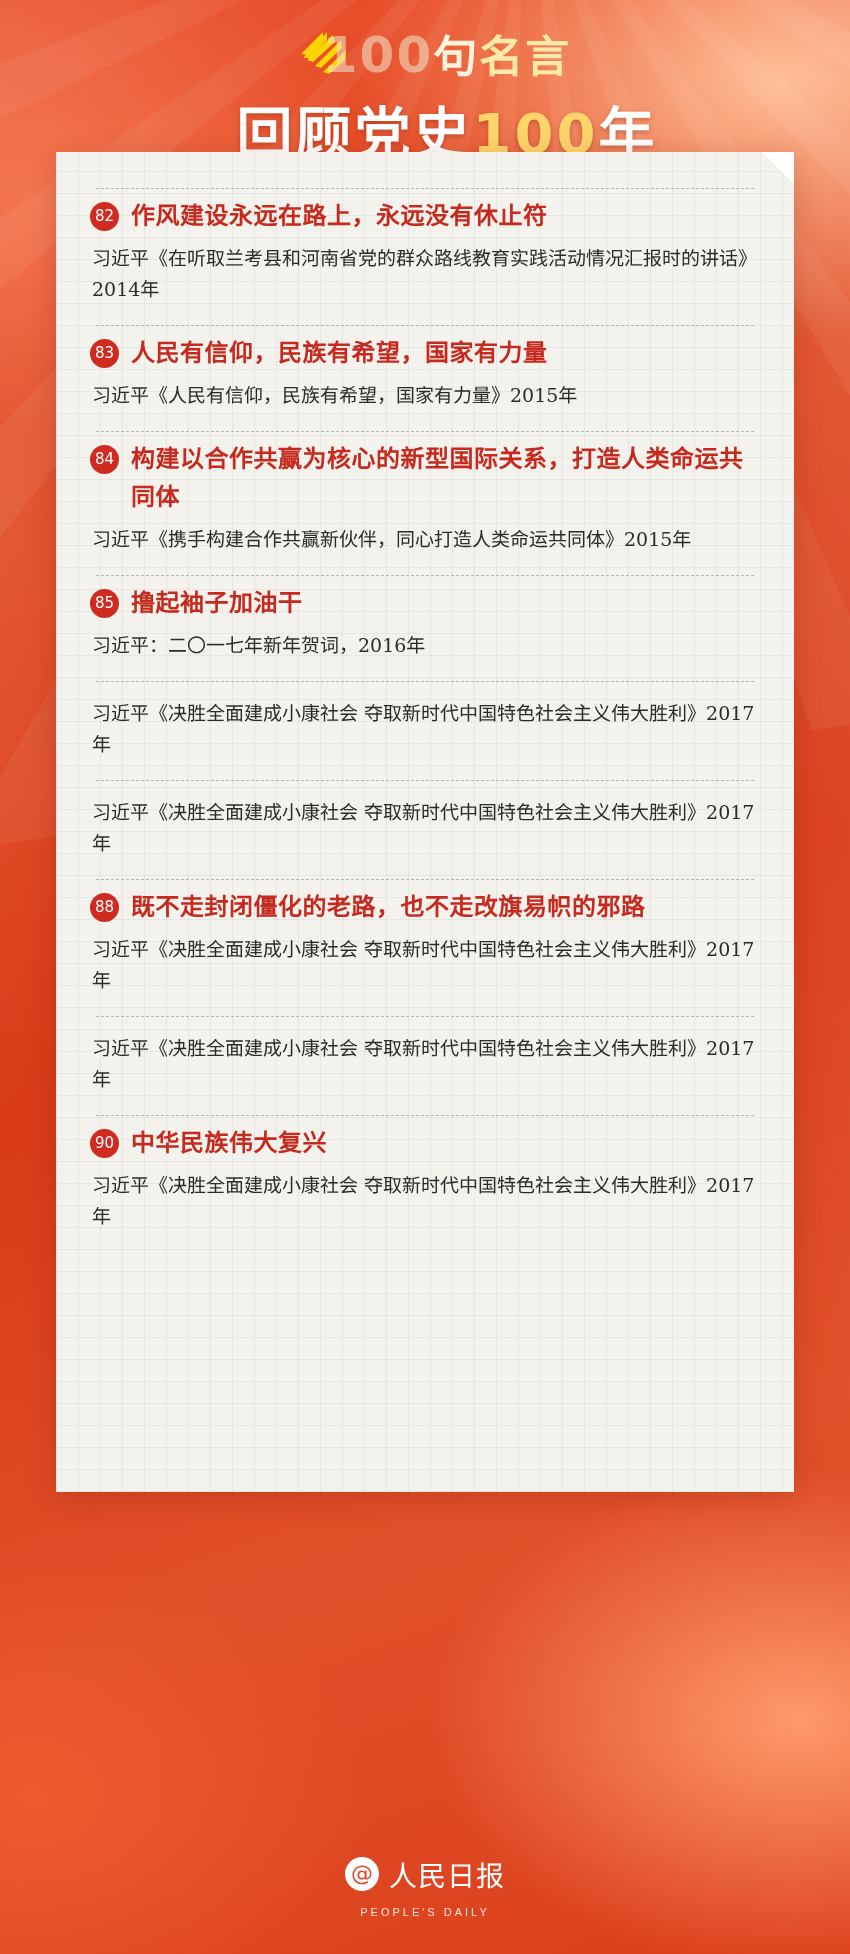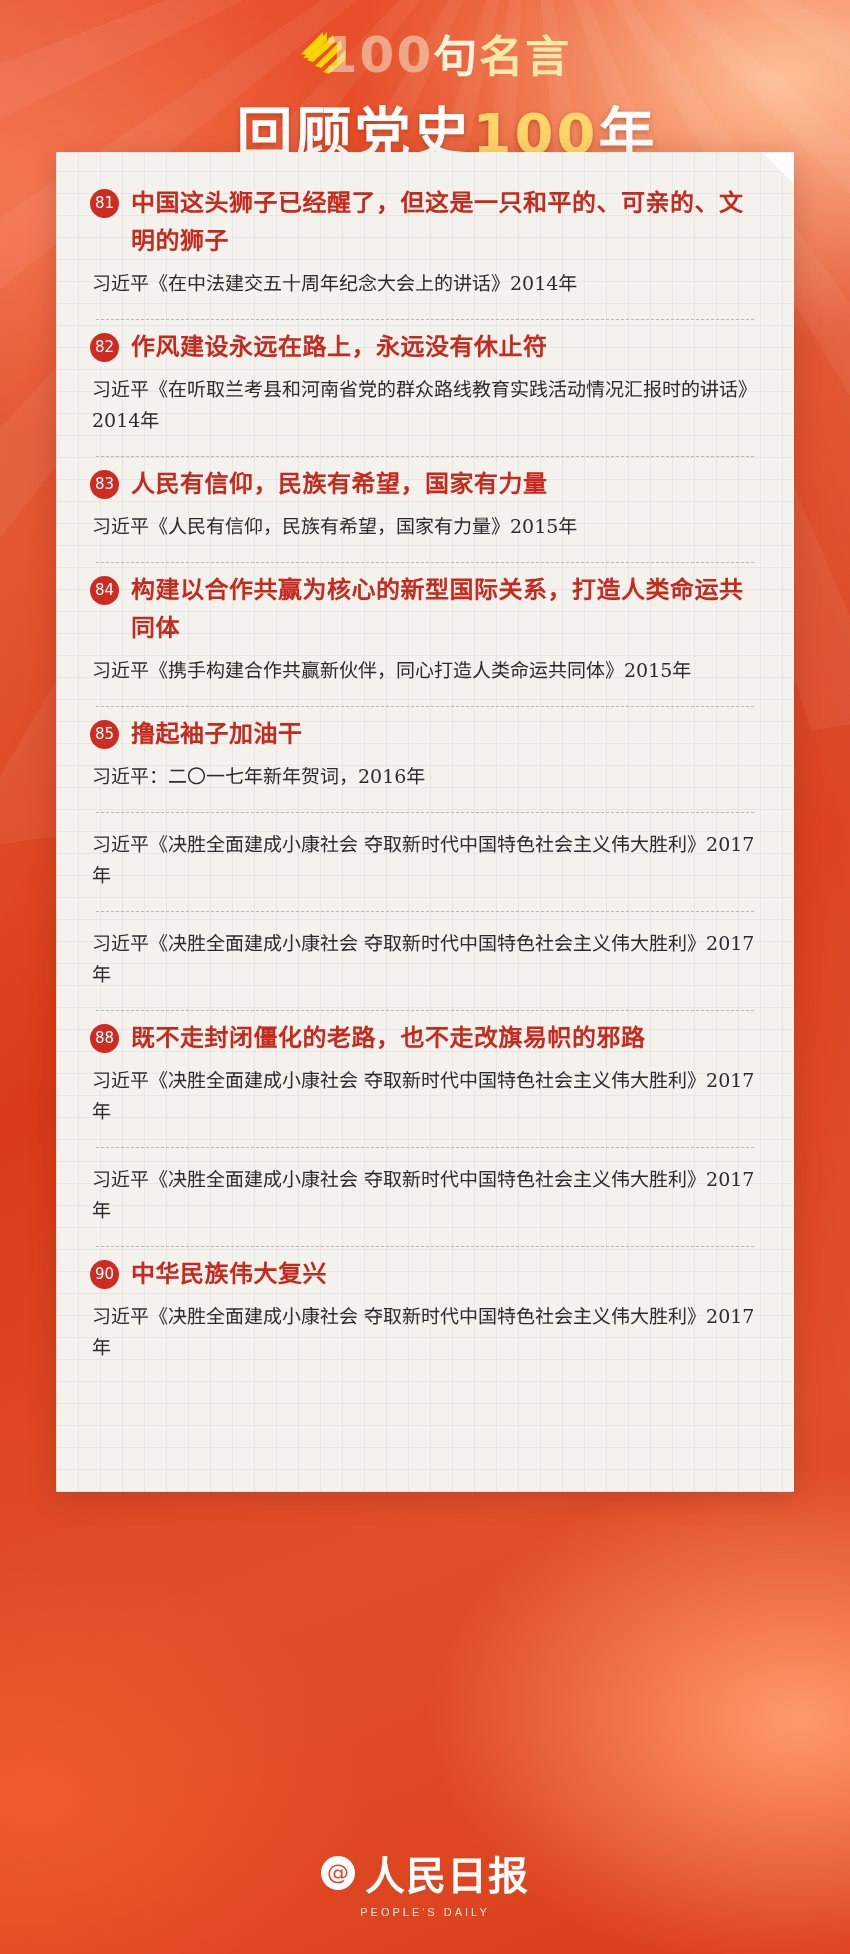--- a/index.html
+++ b/index.html
@@ -170,27 +170,27 @@
     width: 34px; height: 34px;
     border-radius: 50%;
     background: #ffffff;
     color: #e0452a;
     font-size: 22px;
     line-height: 34px;
     text-align: center;
     font-family: "DejaVu Sans", sans-serif;
   }
   .footer-cn {
-    font-size: 40px;
-    font-weight: bold;
+    font-size: 28px;
+    font-weight: normal;
     letter-spacing: 1px;
     font-family: "DejaVu Sans", sans-serif;
   }
   .footer-en {
-    margin-top: 4px;
+    margin-top: 12px;
     font-size: 11px;
     letter-spacing: 3px;
     color: #ffe6d8;
     font-family: "Liberation Sans", sans-serif;
   }
 </style>
 </head>
 <body>
 
 <div class="bg"></div>
@@ -213,27 +213,20 @@
     <span class="num">100</span><span class="ju">句</span><span class="mingyan">名言</span>
   </div>
   <div class="title-row2">
     <span>回顾党史</span><span class="gold">100</span><span>年</span>
   </div>
 </div>
 
 <div class="card">
   <div class="card-fold"></div>
   <div id="entry-list">
-      <div class="entry">
-        <div class="entry-head">
-          <span class="num-badge">81</span>
-          <span class="quote">中国这头狮子已经醒了，但这是一只和平的、可亲的、文明的狮子</span>
-        </div>
-        <div class="source">习近平《在中法建交五十周年纪念大会上的讲话》2014年</div>
-      </div>
       <div class="divider"></div>
       <div class="entry">
         <div class="entry-head">
           <span class="num-badge">82</span>
           <span class="quote">作风建设永远在路上，永远没有休止符</span>
         </div>
         <div class="source">习近平《在听取兰考县和河南省党的群众路线教育实践活动情况汇报时的讲话》2014年</div>
       </div>
       <div class="divider"></div>
       <div class="entry">

